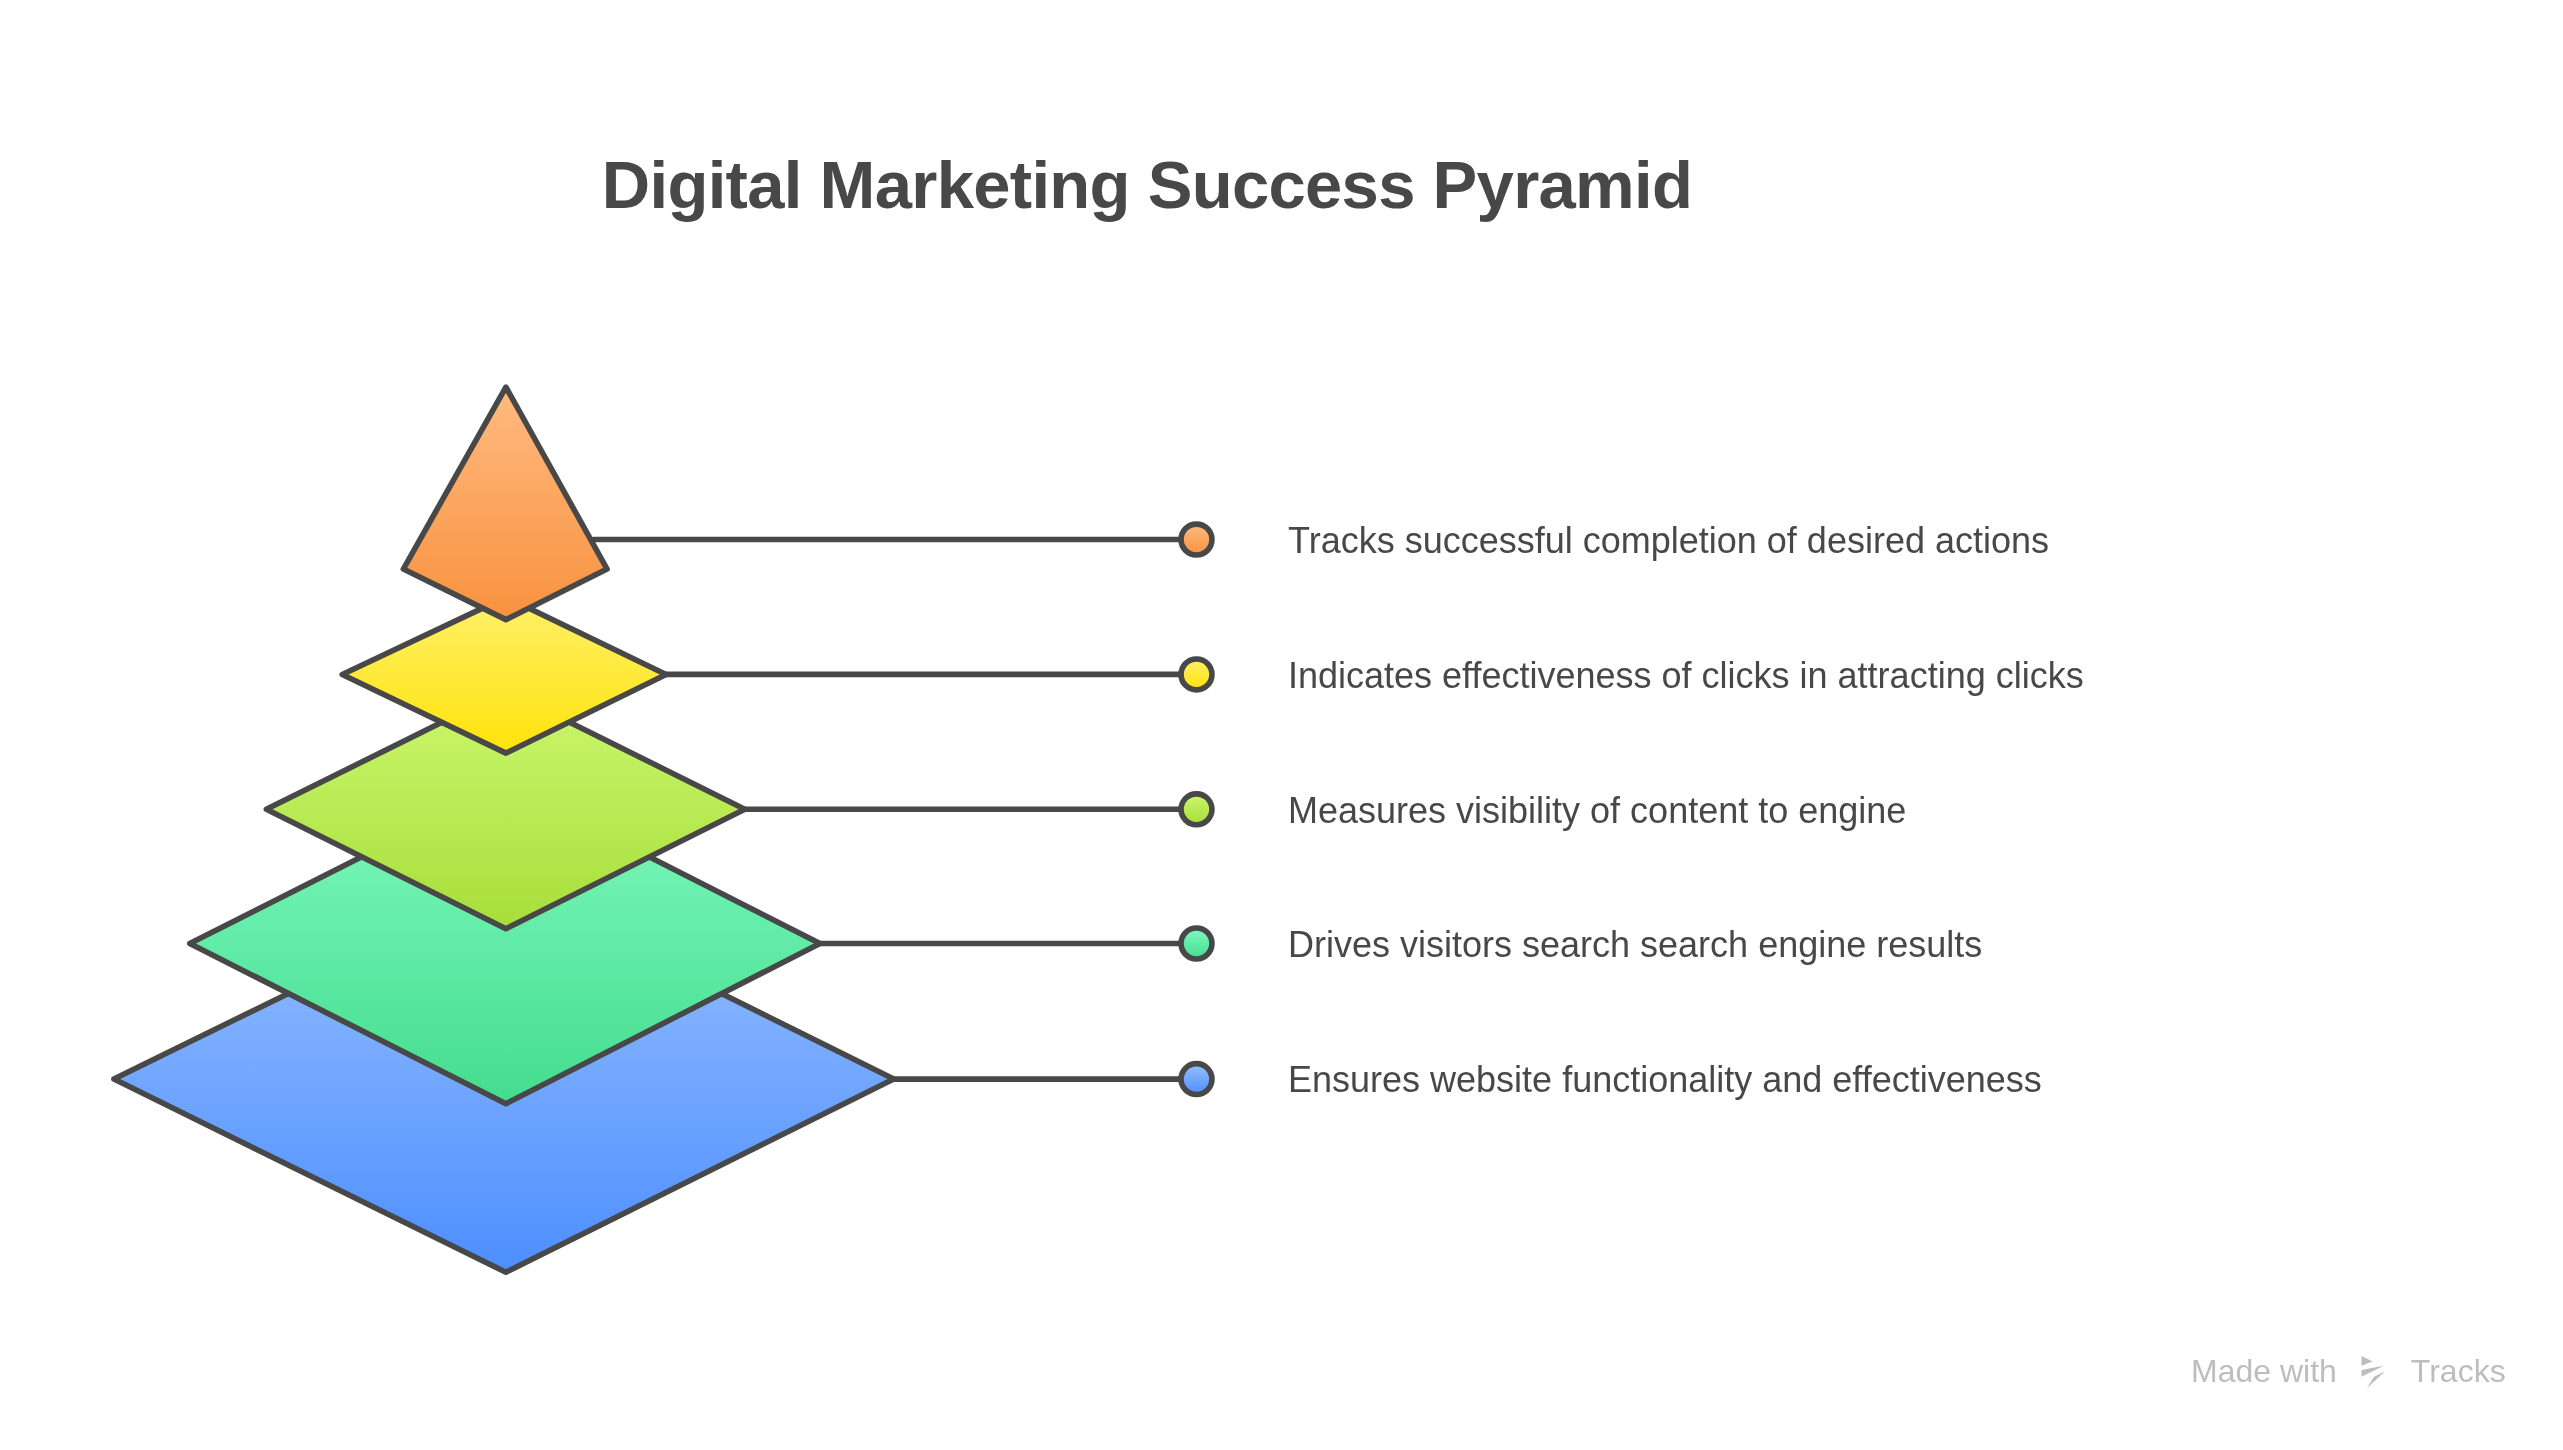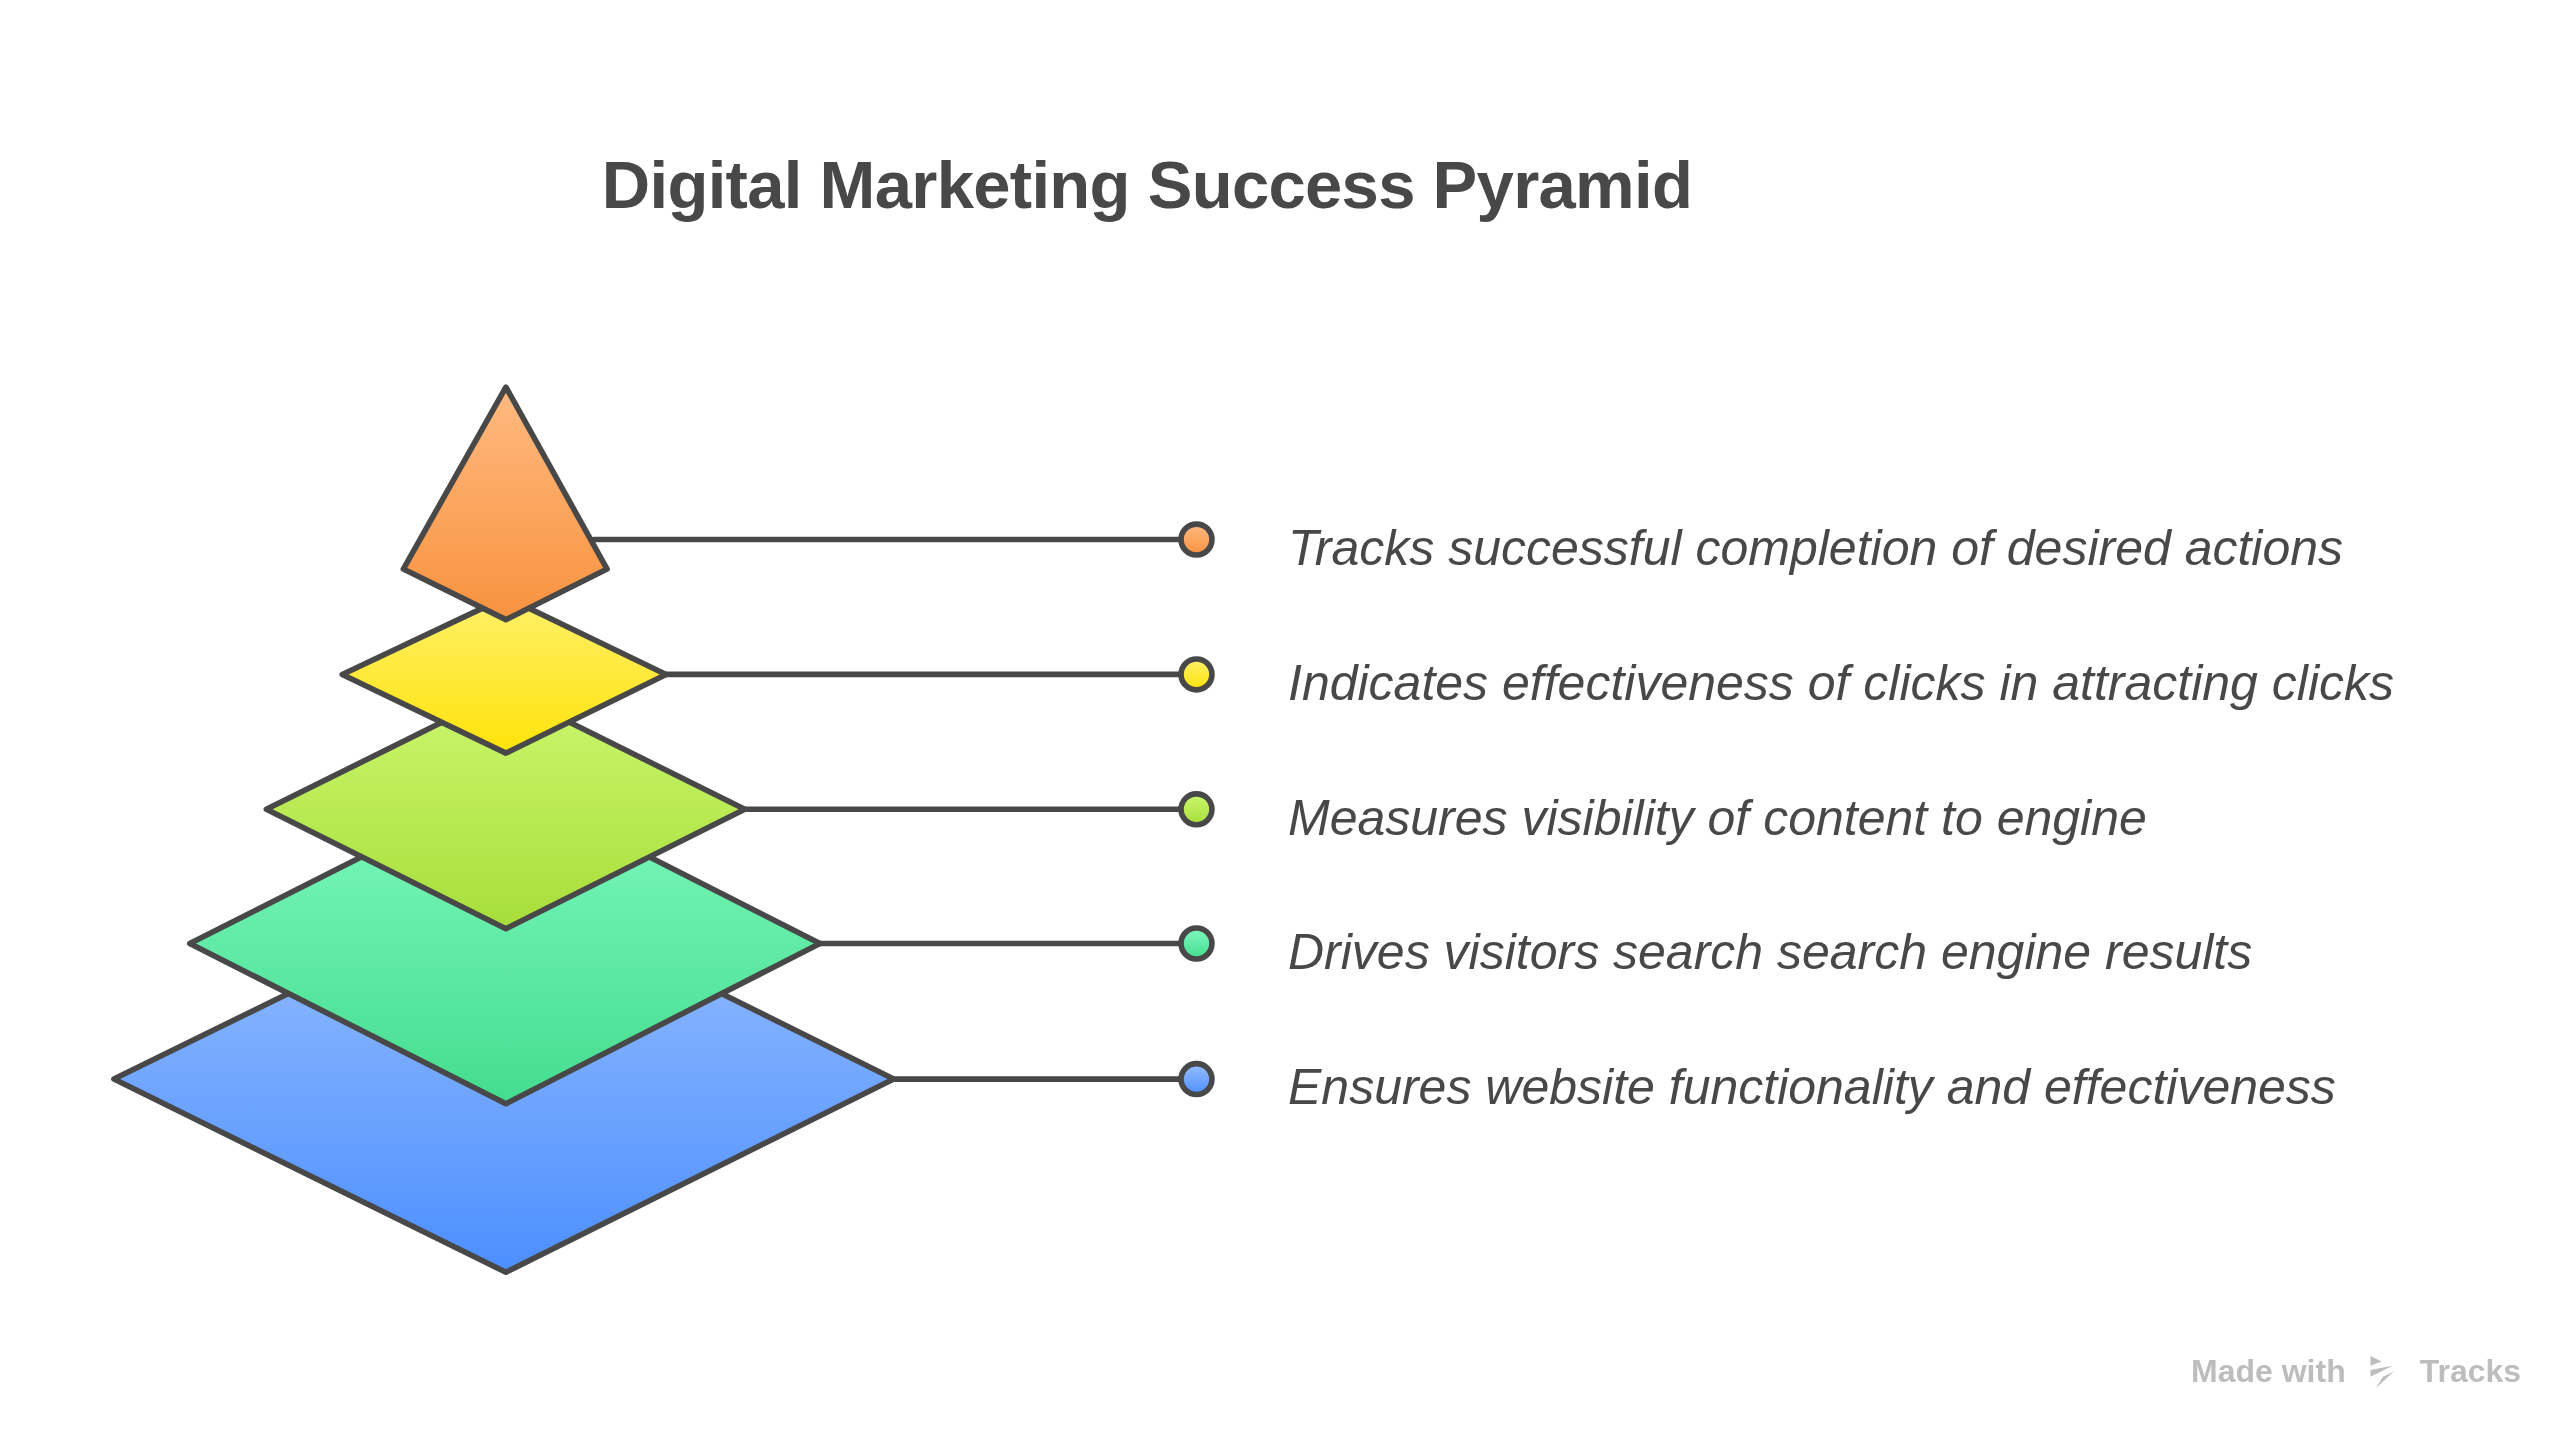--- a/index.html
+++ b/index.html
@@ -1,20 +1,20 @@
 <!DOCTYPE html>
 <html style="font-size:11.2px"><head>
 <meta charset="utf-8">
 <style>
   html, body { margin:0; padding:0; background:#ffffff; }
   body { width:2563px; height:1450px; position:relative; overflow:hidden; font-family:"Liberation Sans", sans-serif; }
   #title { position:absolute; left:0; width:2294px; top:146px; text-align:center; font-size:67px; font-weight:bold; color:#484848; letter-spacing:-0.7px; }
   svg#pyr { position:absolute; left:0; top:0; }
-  .label { position:absolute; left:1288px; font-size:50px; color:#484848; white-space:nowrap; line-height:1;font-style:italic; }
-  #wm { position:absolute; left:2191px; top:1353px; font-size:32px; color:#bdbdbd; white-space:nowrap; display:flex; align-items:center; gap:23px;font-weight:bold; }
+  .label { position:absolute; left:1288px; font-size:36px; color:#484848; white-space:nowrap; line-height:1; }
+  #wm { position:absolute; left:2191px; top:1353px; font-size:32px; color:#bdbdbd; white-space:nowrap; display:flex; align-items:center; gap:23px; }
   #wm svg { display:block; }
 </style>
 </head>
 <body>
 
 <div id="title">Digital Marketing Success Pyramid</div>
 
 <svg id="pyr" width="2563" height="1450" viewBox="0 0 3648 2064">
   <defs>
     <linearGradient id="g5" x1="0" y1="0" x2="0" y2="1">

